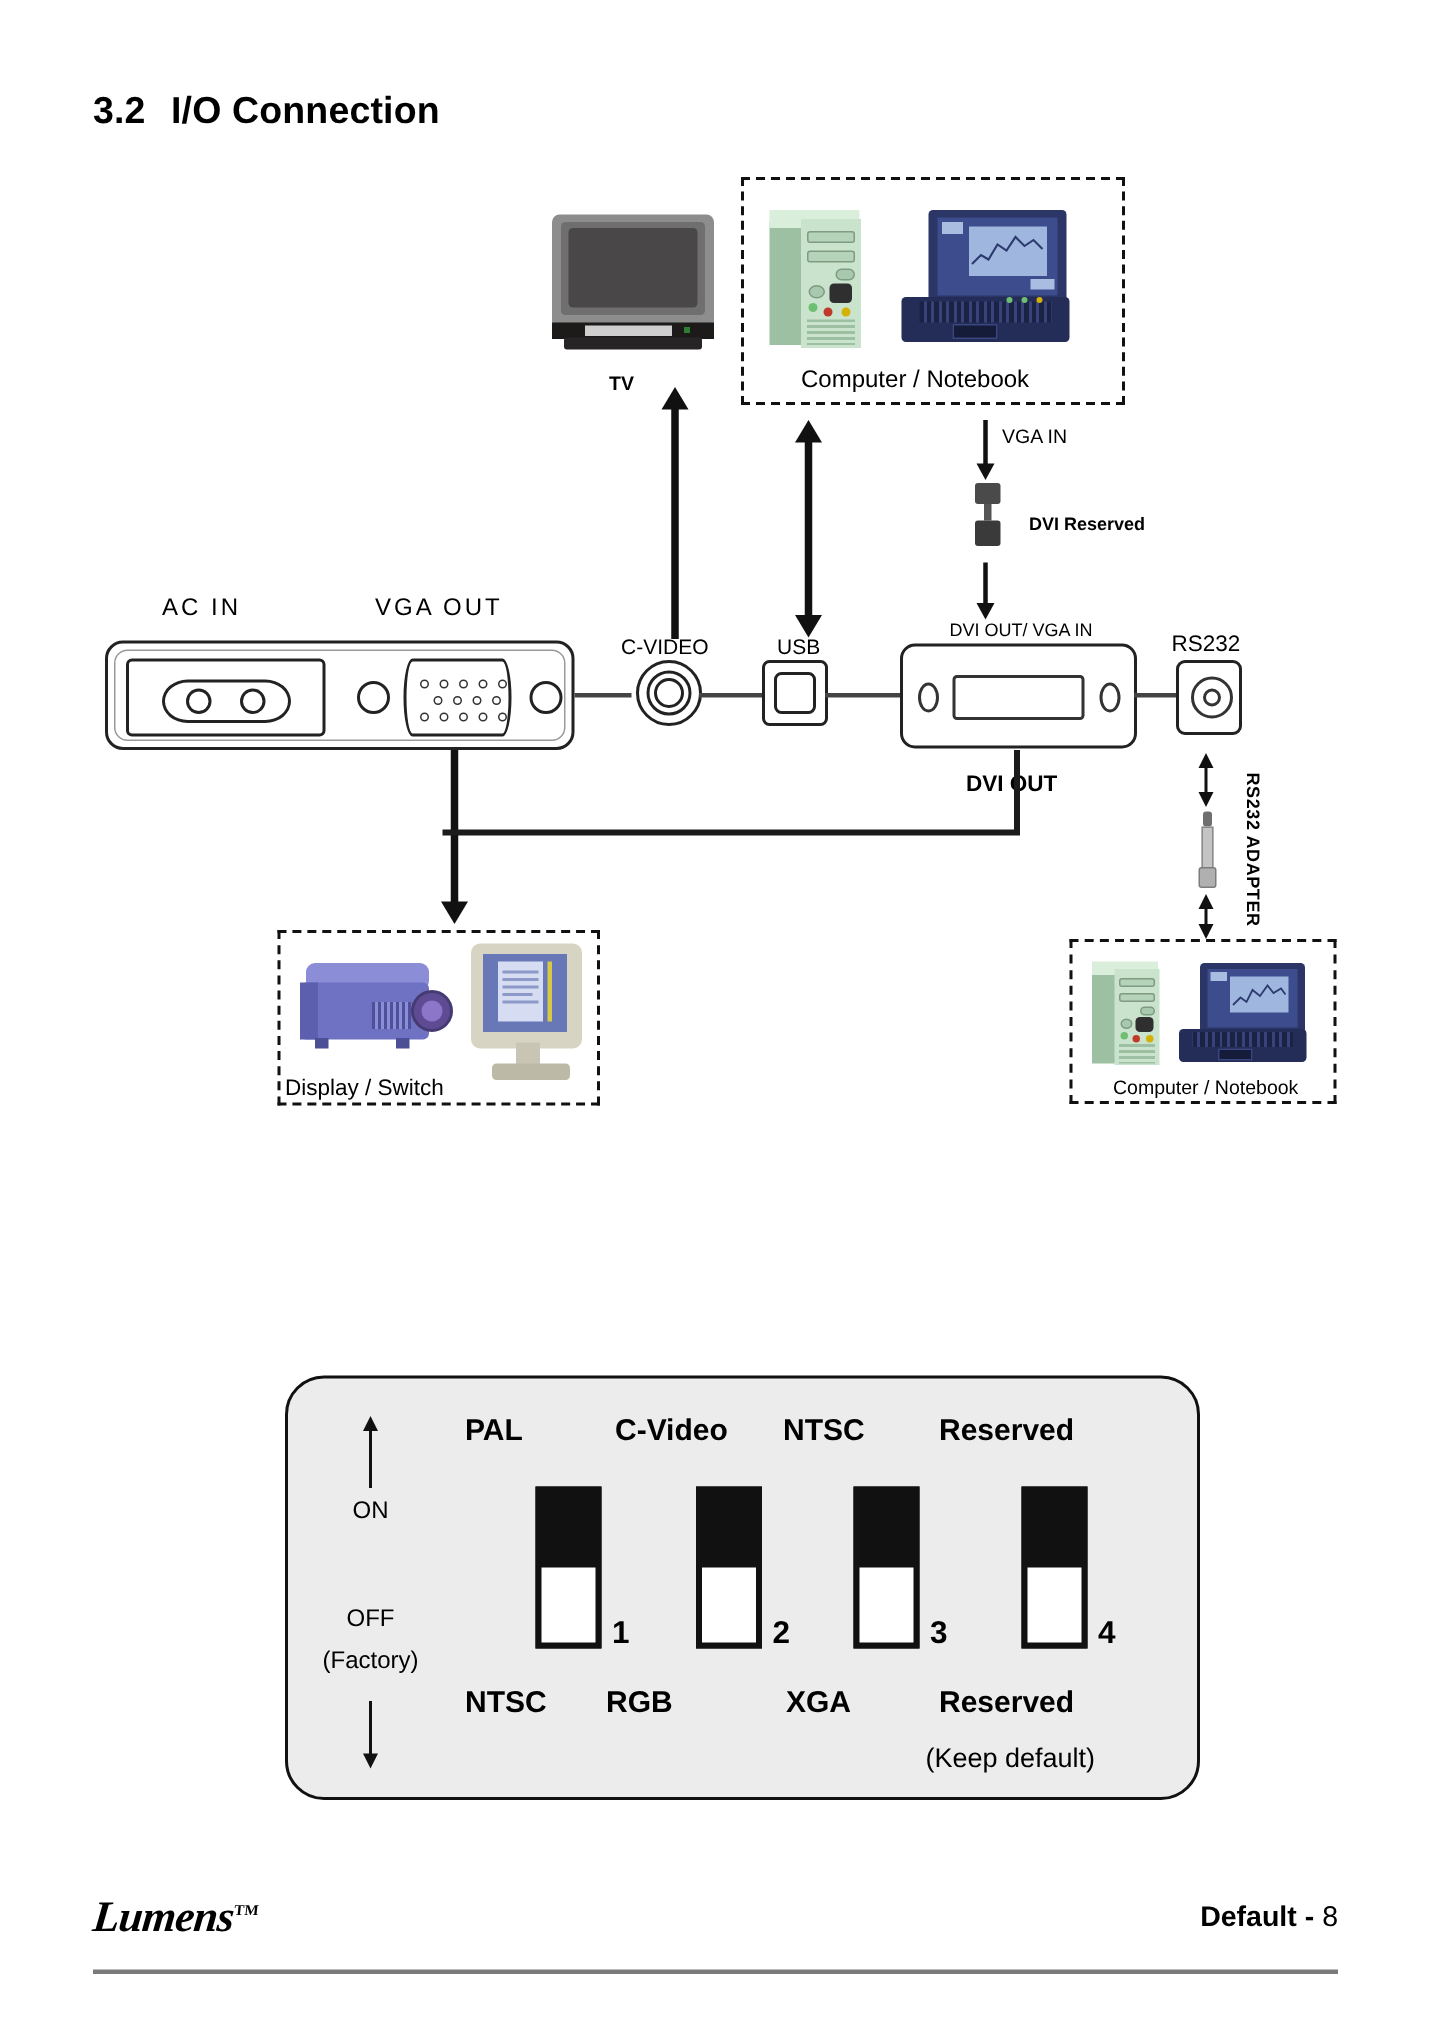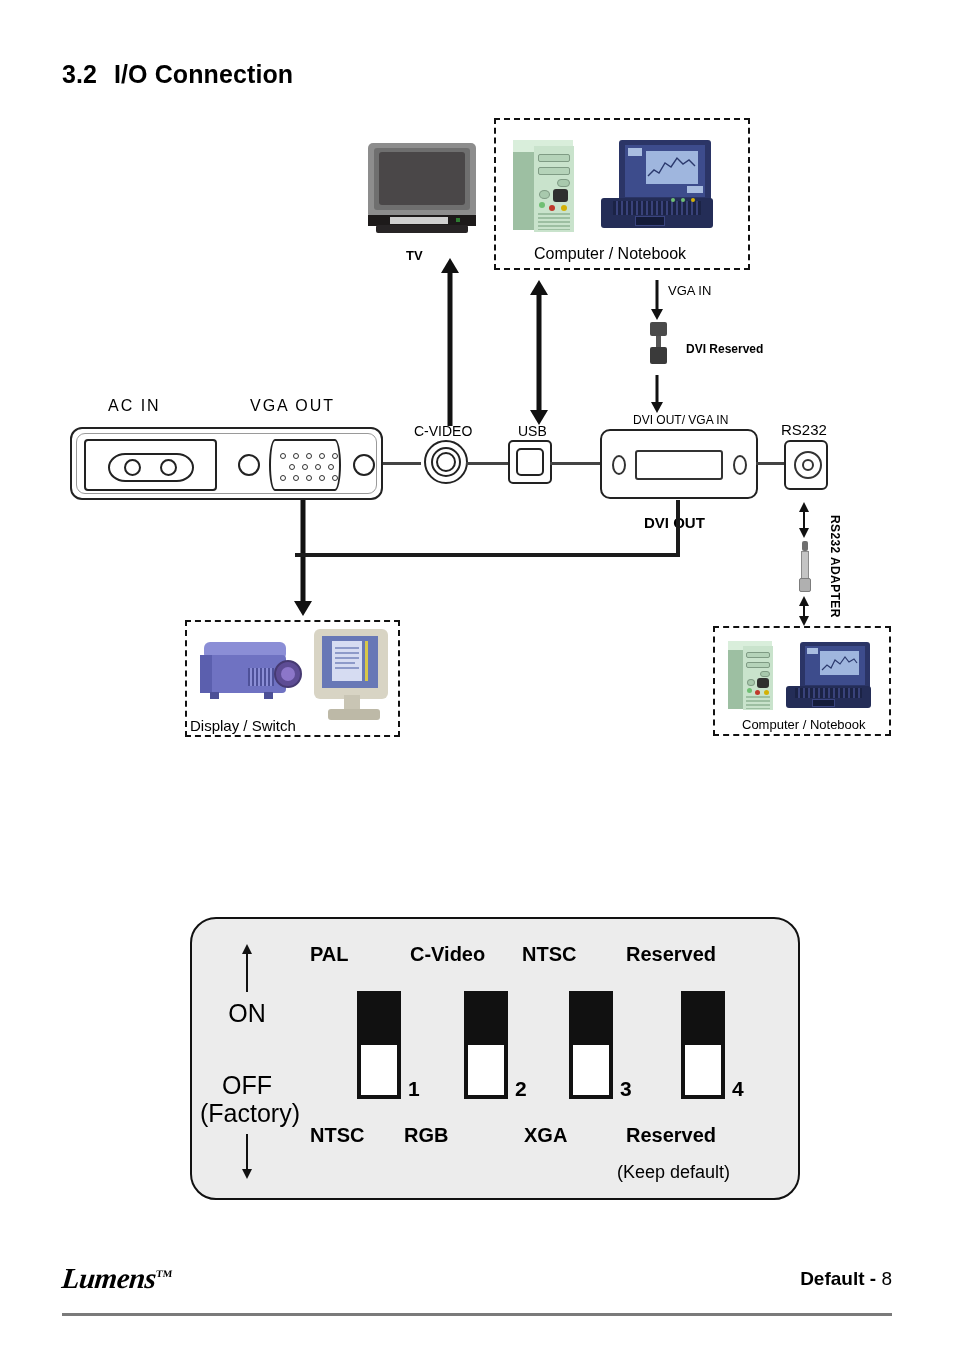--- a/index.html
+++ b/index.html
@@ -203,21 +203,21 @@
     border:4px solid #111;
   }
   .sw .slider {
     position:absolute; left:0; right:0; bottom:0;
     height:50px; background:#ffffff;
   }
   .sw-num {
     position:absolute; font-size:21px; font-weight:bold;
   }
   .onoff {
-    position:absolute; font-size:25px; white-space:nowrap; text-align:center;
+    position:absolute; font-size:16px; white-space:nowrap; text-align:center;
   }
   .keepdef { position:absolute; font-size:18px; white-space:nowrap; }
 
   
   .footer-rule {
     position:absolute; left:62px; top:1313px; width:830px; height:3px; background:#7a7a7a;
   }
   .brand {
     position:absolute; left:62px; top:1262px;
     font-family:"Liberation Serif", serif;

